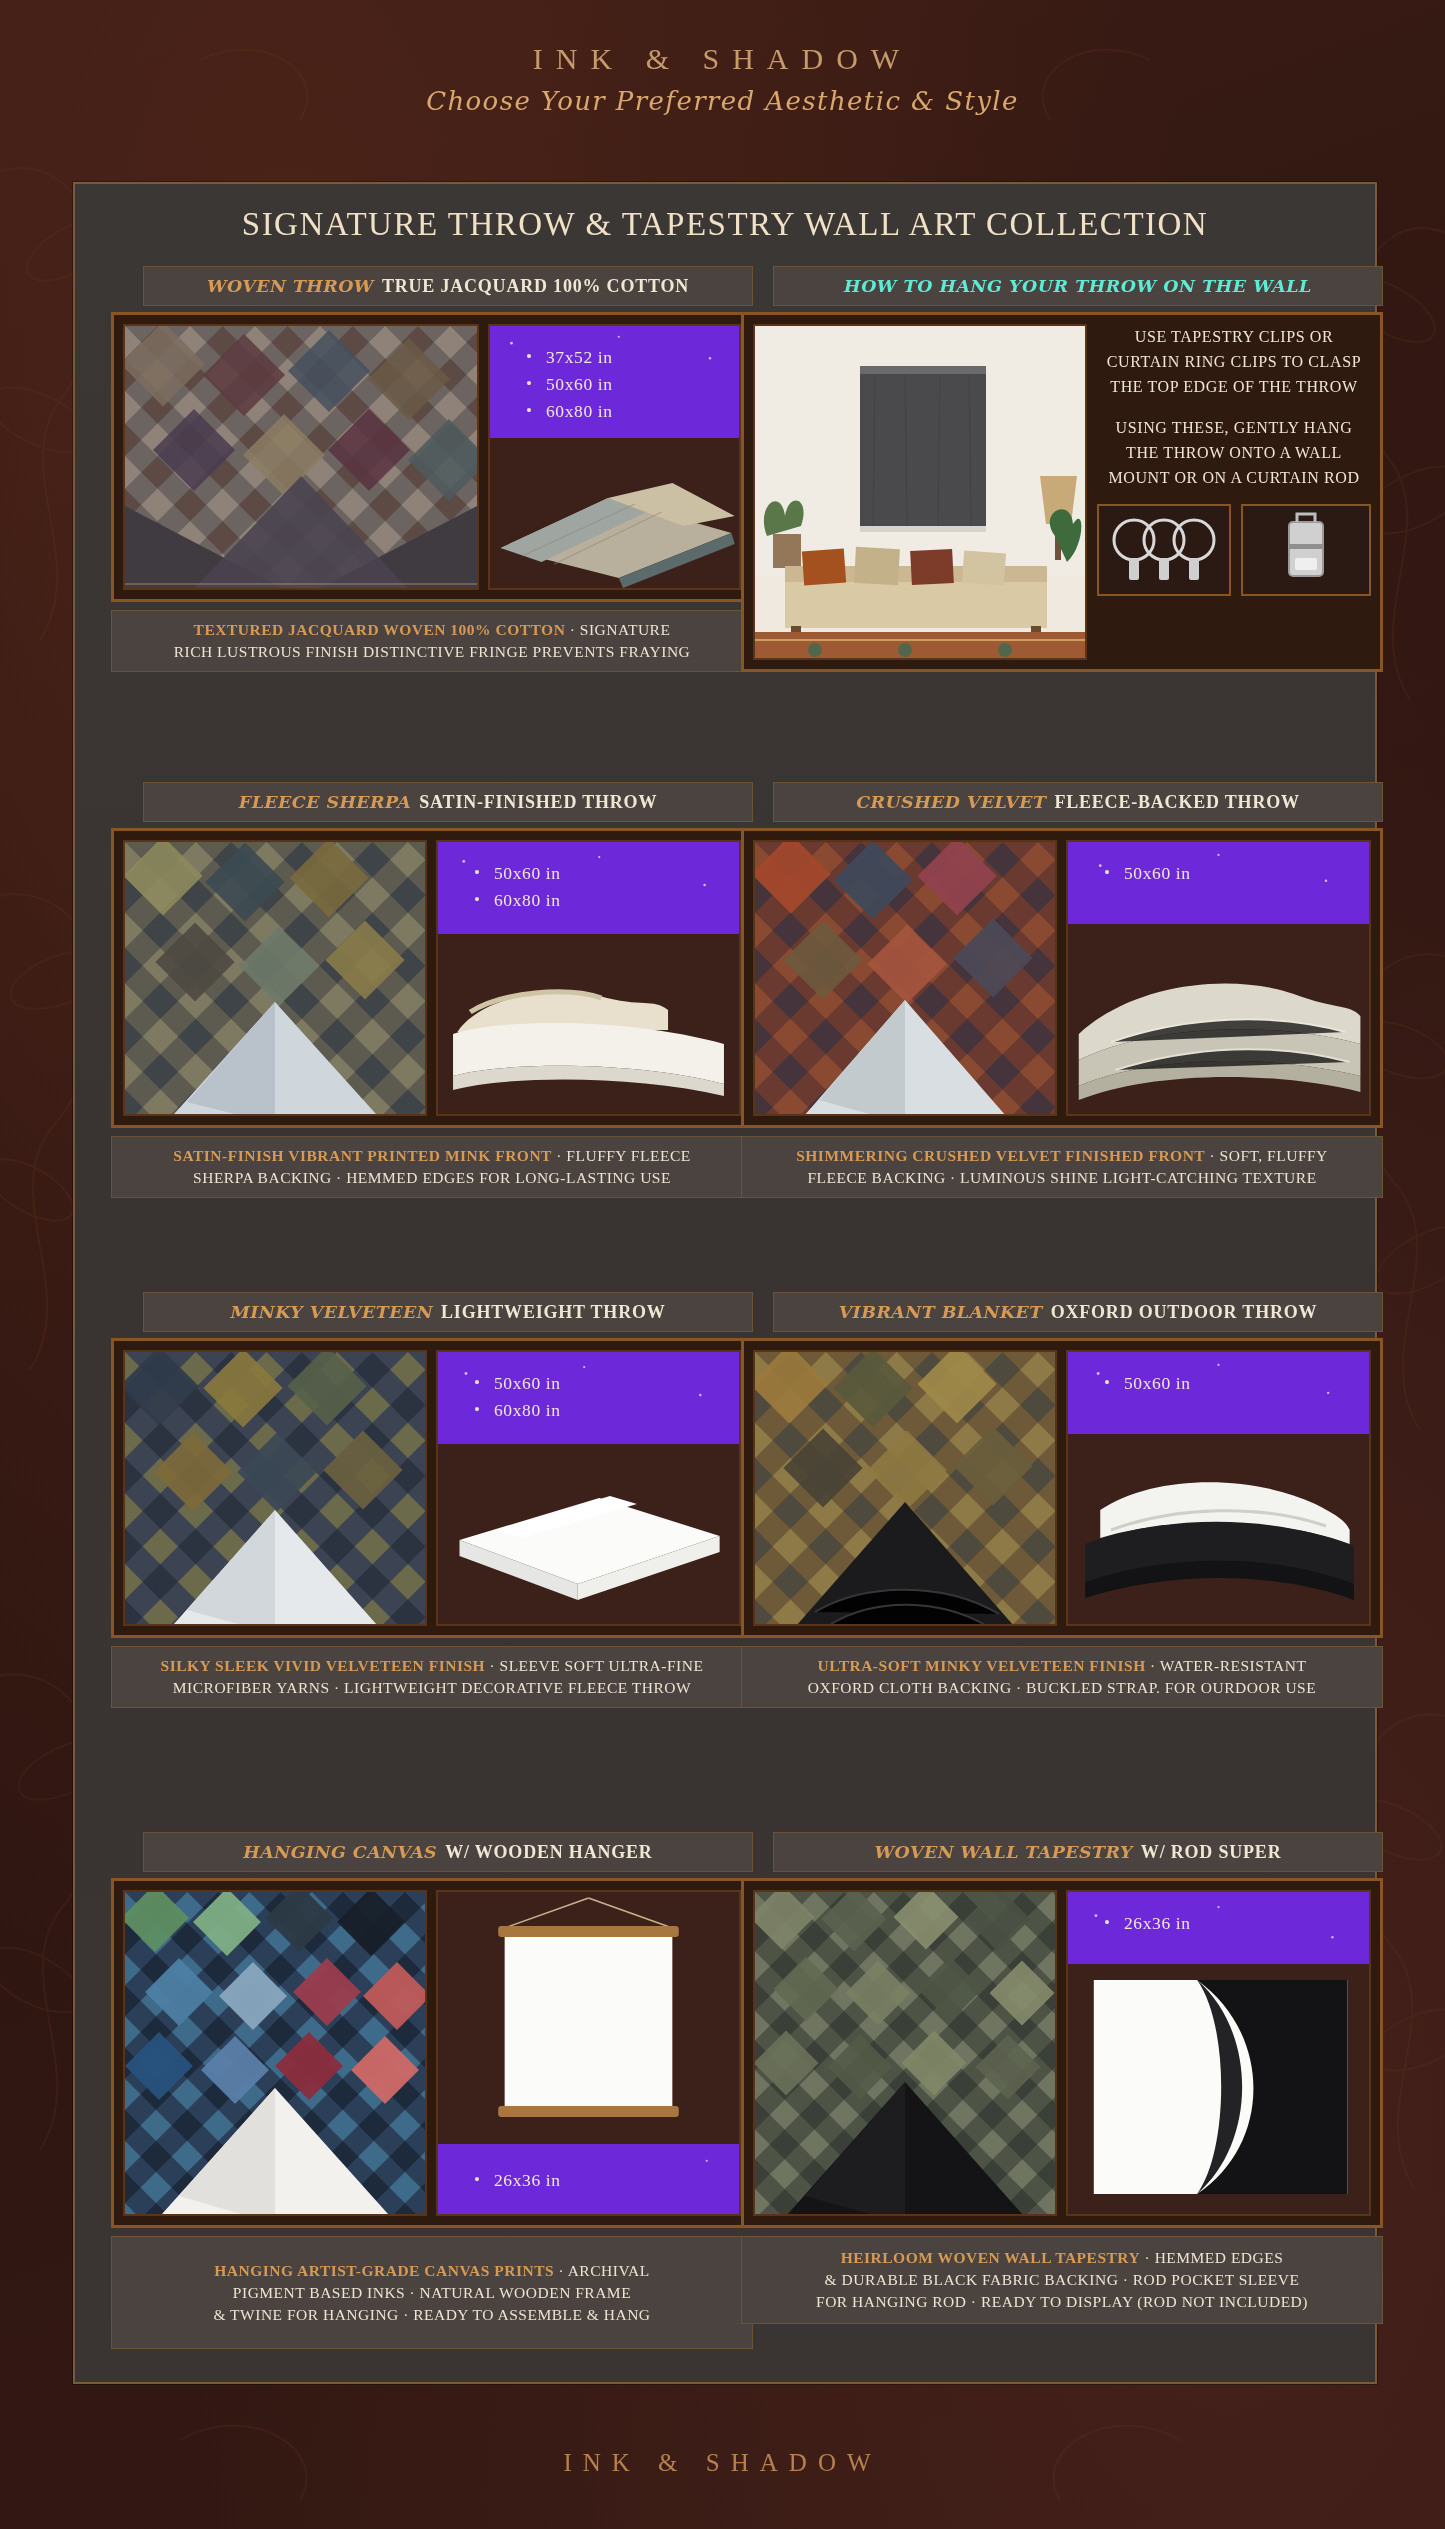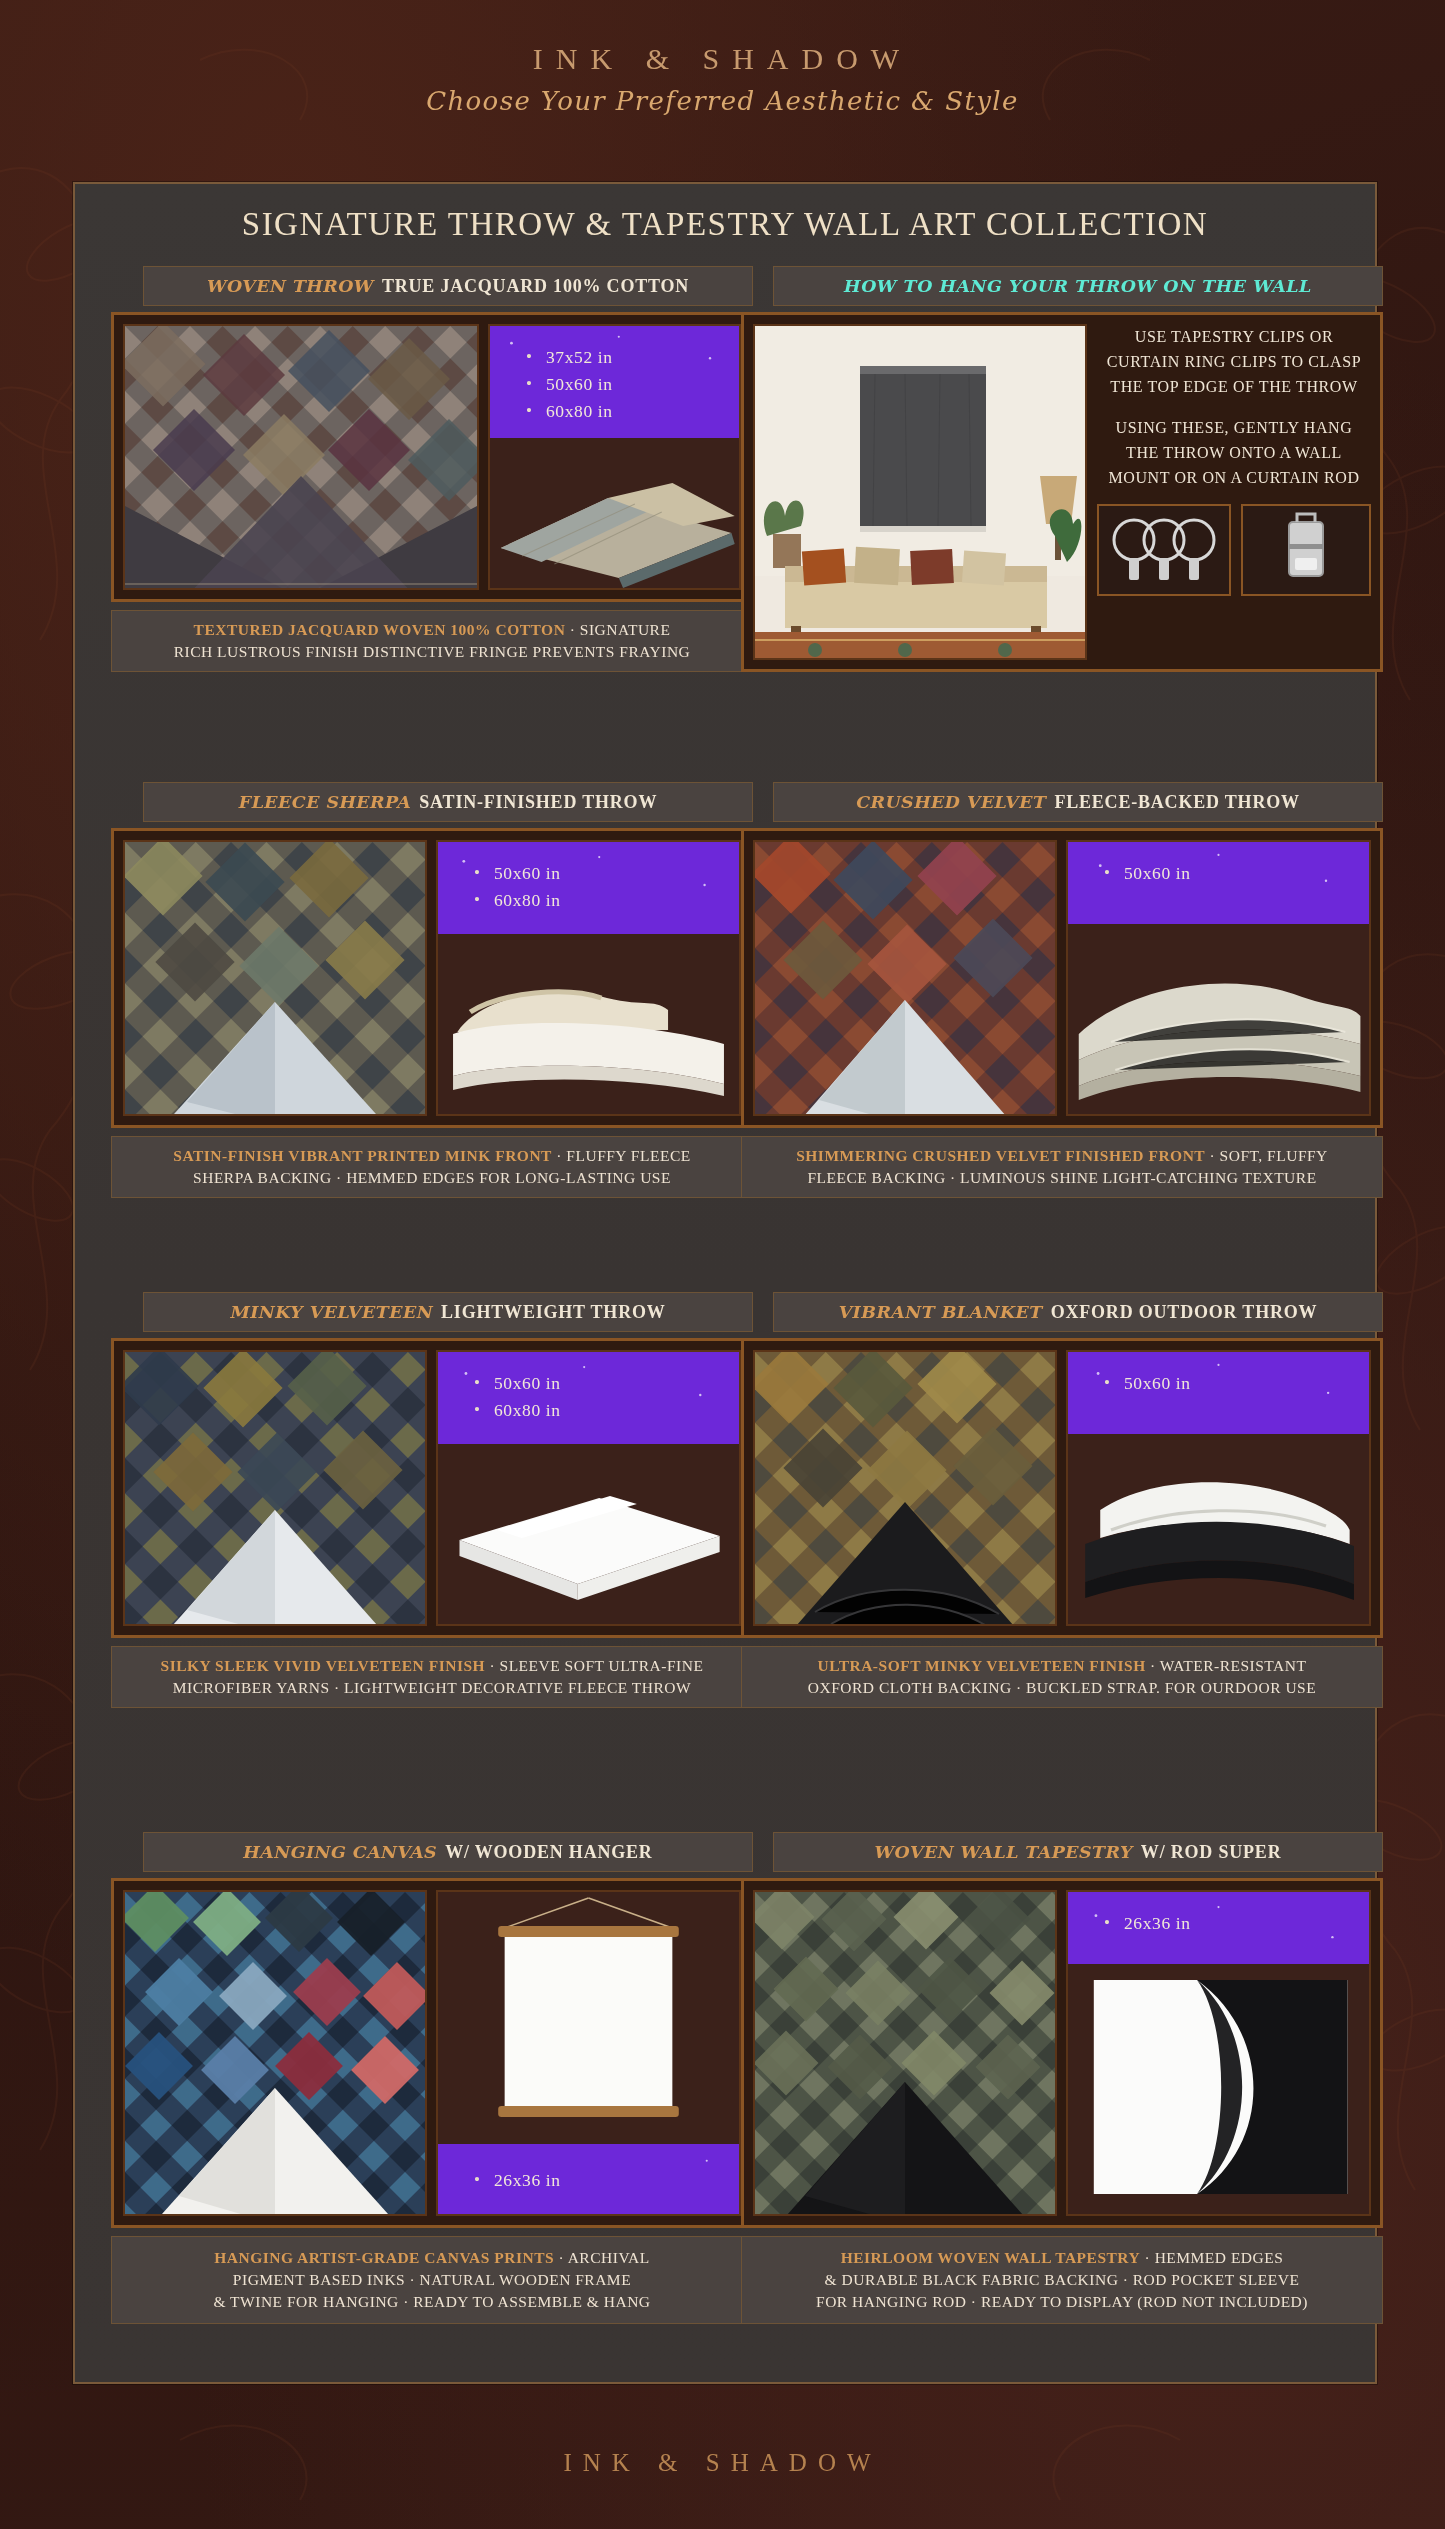--- a/index.html
+++ b/index.html
@@ -749,21 +749,21 @@
             <path d="M140 6 L218 36" stroke="#c9b089" stroke-width="1.5" fill="none"></path>
             <rect x="56" y="34" width="168" height="11" rx="3" fill="#a8763f"></rect>
             <rect x="62" y="45" width="156" height="170" fill="#fbfbf9"></rect>
             <rect x="56" y="214" width="168" height="11" rx="3" fill="#a8763f"></rect>
           </svg>
           <div class="sizes" style="position:absolute;bottom:20px;left:0;right:0;padding-top:0;">
             <div class="size-line">26x36 in</div>
           </div>
         </div>
       </div>
-      <div class="cap" style="top:404px; height:88px;">
+      <div class="cap" style="top:404px; height:113px;">
         <span><b>HANGING ARTIST-GRADE CANVAS PRINTS</b><i style="font-style:normal"> · ARCHIVAL</i></span>
         <span>PIGMENT BASED INKS  ·  NATURAL WOODEN FRAME</span>
         <span>&amp; TWINE FOR HANGING · READY TO ASSEMBLE &amp; HANG</span>
       </div>
     </div>
 
     <div class="sec" style="left:648px; top:1566px; width:610px;">
       <div class="sec-head">
         <span class="em">WOVEN WALL TAPESTRY</span>
         <span class="rest">W/ ROD SUPER</span>

